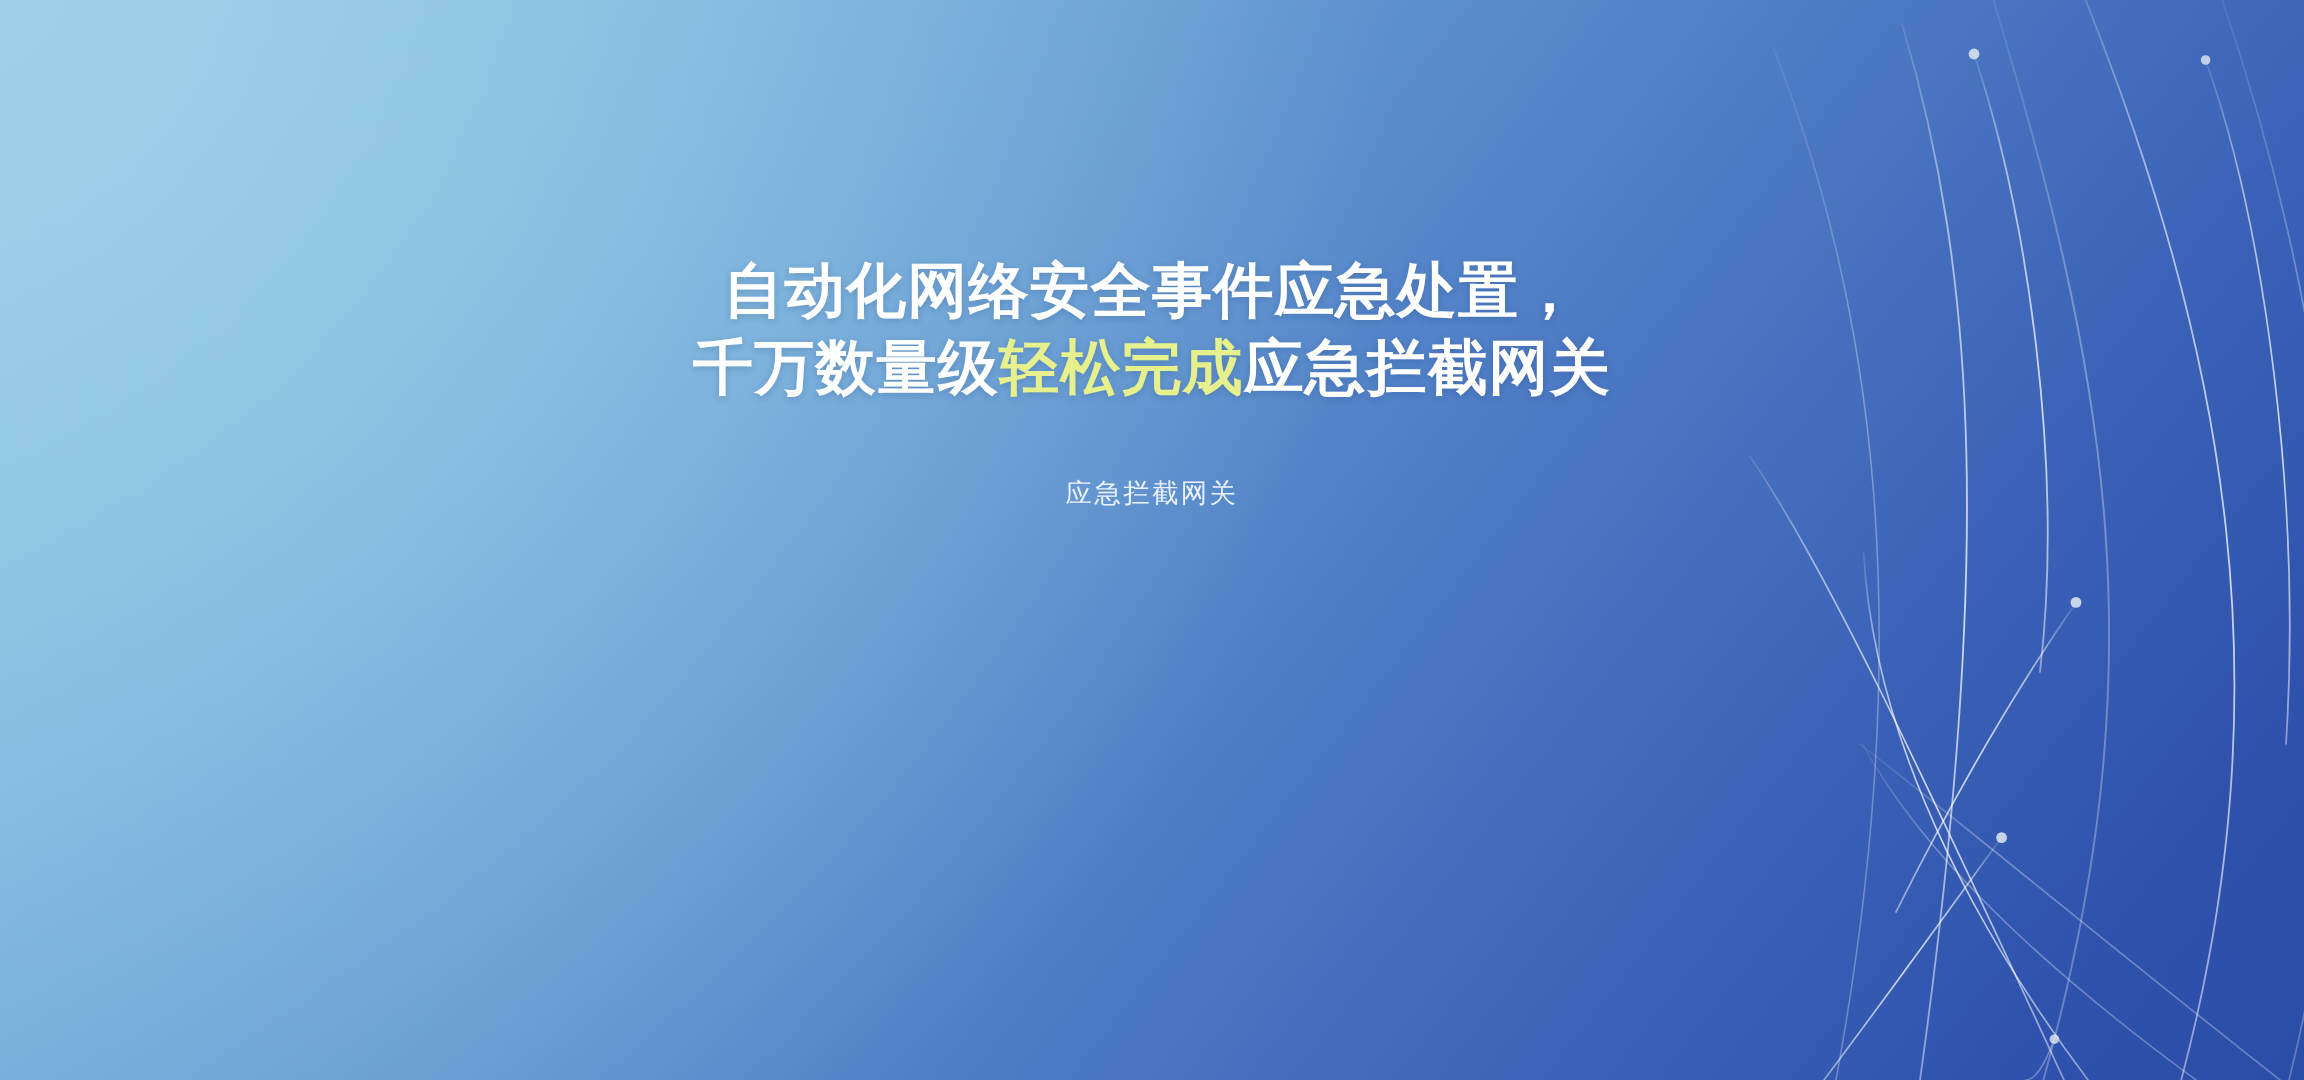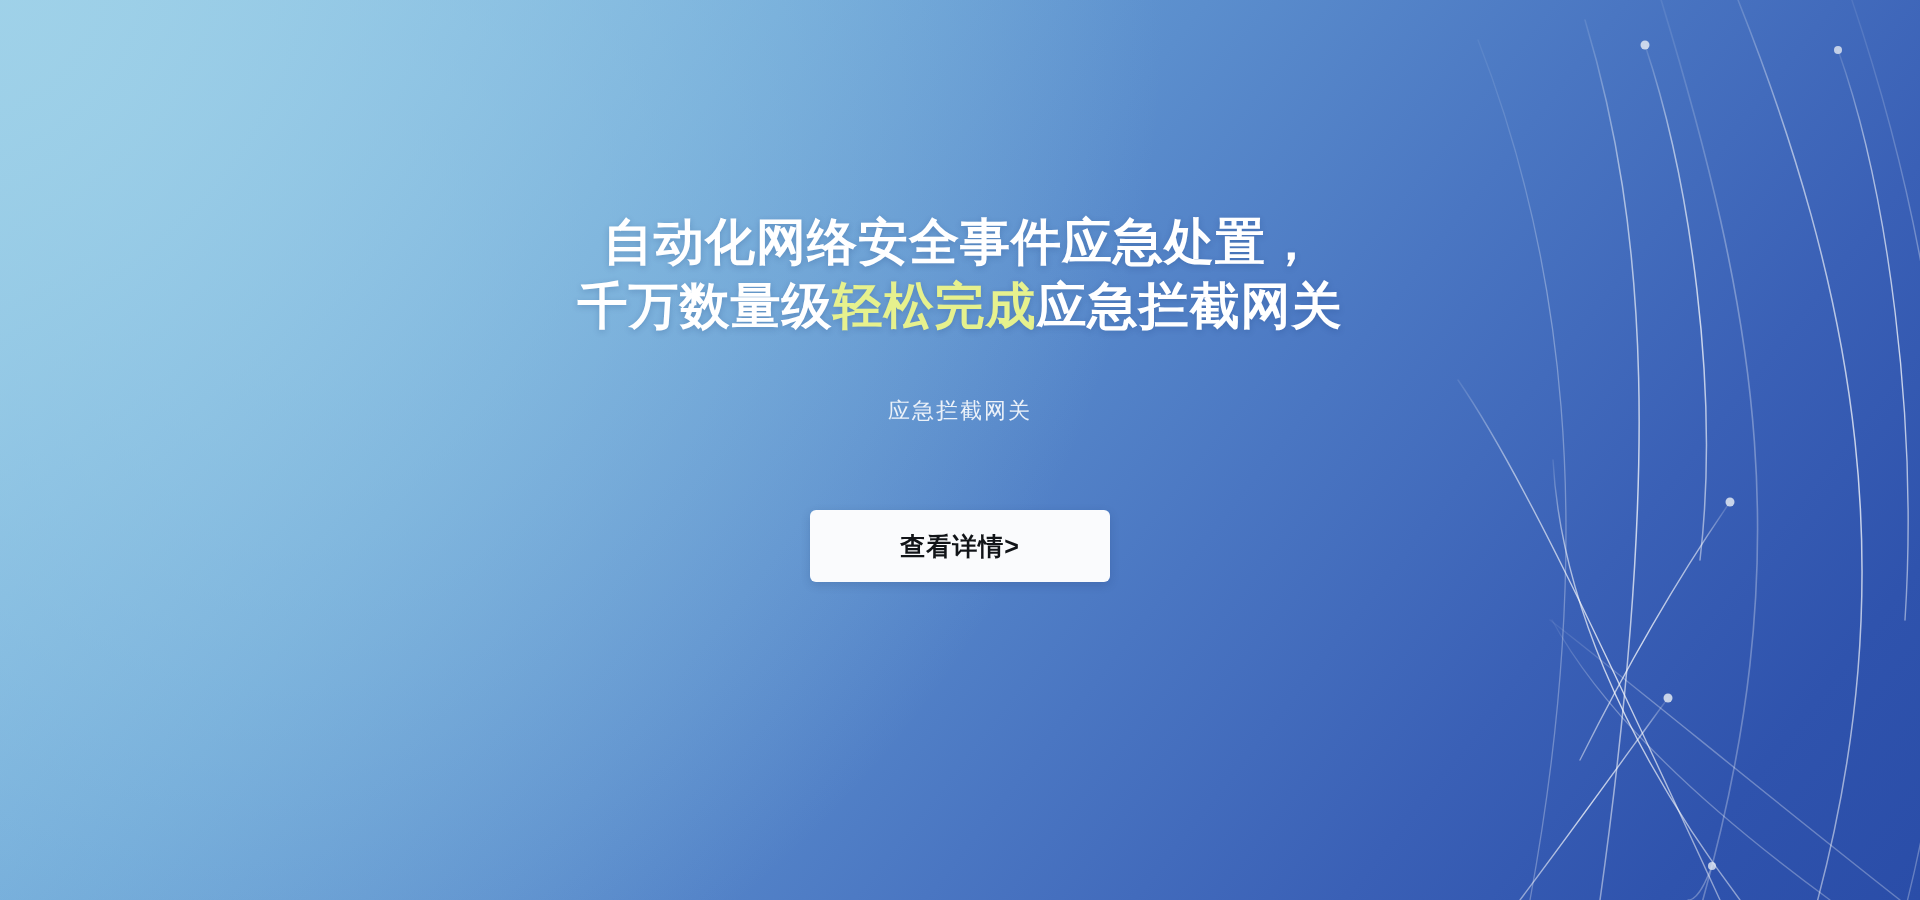--- a/index.html
+++ b/index.html
@@ -138,18 +138,15 @@
 
   <div id="hero-content">
 
     <h1 id="headline">
       <span>自动化网络安全事件应急处置，</span><br>
       <span>千万数量级</span><span class="accent">轻松完成</span><span>应急拦截网关</span>
     </h1>
 
     <div id="subtitle">应急拦截网关</div>
 
-    <button id="cta-button">
-      <span id="cta-label">查看详情&gt;</span>
-    </button>
 
   </div>
 </div>
 
 </body></html>

